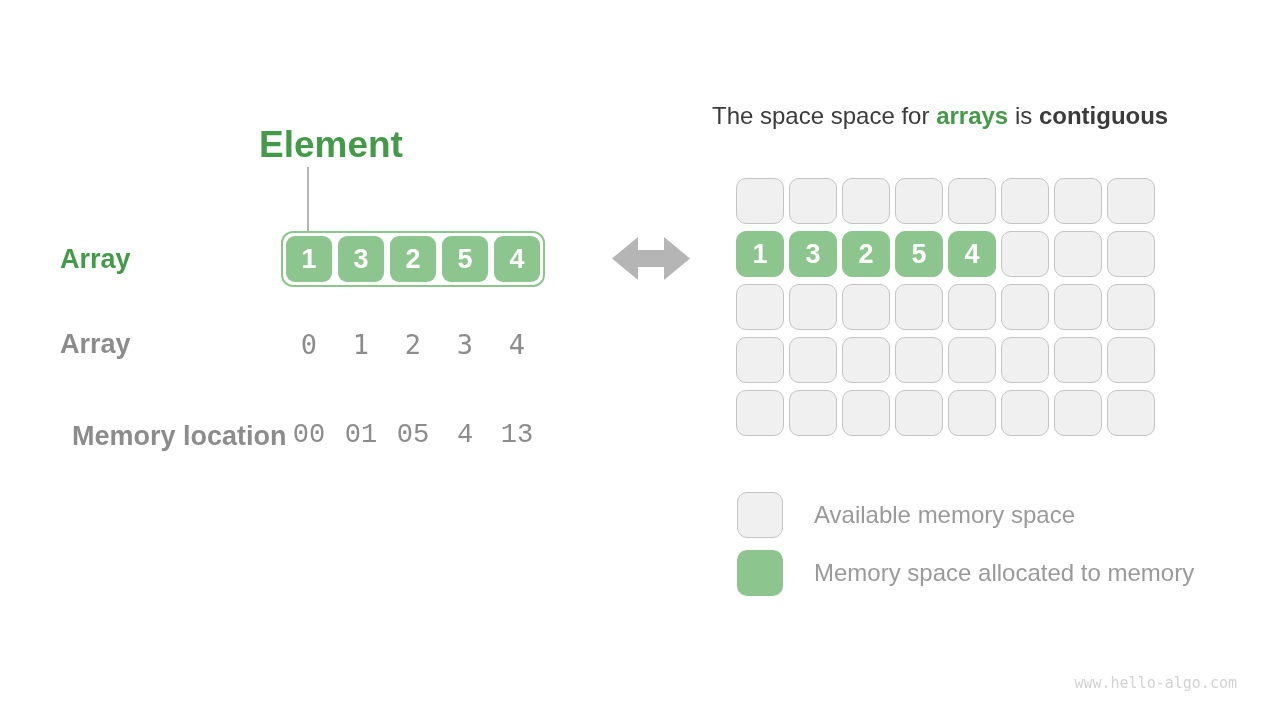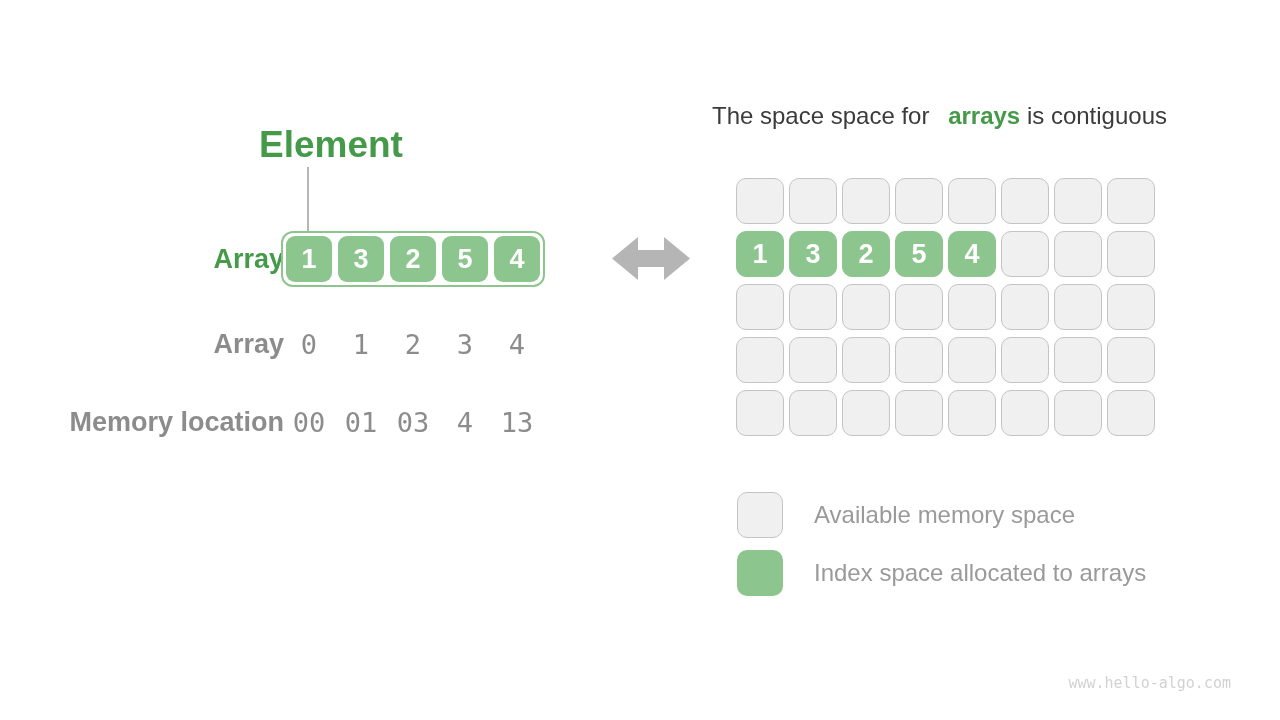--- a/index.html
+++ b/index.html
@@ -15,60 +15,60 @@
   .element-label {
     left:259px; top:129px; width:100px;
     text-align:center; font-size:37px; font-weight:700;
     color:var(--green-text); line-height:32px;
   }
   .element-line {
     left:307px; top:167px; width:2px; height:64px;
     background:var(--line-gray);
   }
   .side-label {
-    left:60px; width:224px; text-align:right;
+    left:60px; width:224px; text-align:left;
     font-size:27px; font-weight:700; line-height:28px;
   }
   .array-label  { top:245px; color:var(--green-text); }
   .index-label  { top:330px; color:var(--gray-text); }
-  .memory-label { top:408px; color:var(--gray-text); }
+  .memory-label { top:422px; color:var(--gray-text);margin-left:12px; }
 
   .array-container {
     left:281px; top:231px;
     display:flex; gap:6px; padding:3px;
     border:2px solid var(--green-fill); border-radius:12px;
     background:#ffffff;
   }
   .acell {
     width:46px; height:46px; border-radius:9px;
     background:var(--green-fill);
     color:#ffffff; font-size:27px; font-weight:700;
     display:flex; align-items:center; justify-content:center;
   }
 
   .digit-row {
     left:286px; display:flex; gap:6px; height:46px; align-items:center;
     font-family:"DejaVu Sans Mono", monospace;
     font-size:27px; color:var(--gray-text);
   }
   .index-row  { top:321px; }
-  .memory-row { top:399px; }
+  .memory-row { top:412px;font-family:Liberation Mono, monospace; }
   .slot { width:46px; text-align:center; }
 
   
   .arrow { left:612px; top:237px; }
 
   
   .title {
     left:712px; top:101px; width:520px;
     font-size:24px; line-height:30px; color:var(--dark-text);
     white-space:nowrap;
   }
-  .title .green { color:var(--green-text); font-weight:700;margin-left:12px; }
-  .title .bold  { font-weight:400; }
+  .title .green { color:var(--green-text); font-weight:700; }
+  .title .bold  { font-weight:700; }
 
   .grid {
     left:736px; top:178px;
     display:grid; grid-template-columns:repeat(8, 48px);
     grid-auto-rows:46px; gap:7px 5px;
   }
   .mcell {
     background:var(--cell-fill);
     border:1.5px solid var(--cell-border);
     border-radius:10px; box-sizing:border-box;
@@ -80,21 +80,21 @@
   }
 
   .legend { left:737px; top:492px; display:flex; flex-direction:column; gap:12px; }
   .legend-row { display:flex; align-items:center; gap:31px; }
   .swatch { width:46px; height:46px; border-radius:10px; box-sizing:border-box; }
   .swatch.available { background:var(--cell-fill); border:1.5px solid var(--cell-border); }
   .swatch.allocated { background:var(--green-fill); }
   .legend-label { font-size:24px; color:var(--legend-text); white-space:nowrap; }
 
   .watermark {
-    right:49px; top:674px;
+    right:43px; top:674px;
     font-family:"DejaVu Sans Mono", monospace;
     font-size:15px; color:var(--watermark-text);text-align:right;
   }
 </style>
 </head>
 <body style="--green-text: #449a49; --green-fill: #8dc58f; --cell-fill: #f0f0f0; --cell-border: #c4c4c4; --gray-text: #8c8c8c; --legend-text: #9a9a9a; --dark-text: #3b3b3b; --arrow: #b5b5b5; --line-gray: #b5b5b5; --watermark-text: #d2d2d2;">
 
 <div class="abs element-label">Element</div>
 <div class="abs element-line"></div>
 
@@ -113,21 +113,21 @@
     <div class="slot">1</div>
     <div class="slot">2</div>
     <div class="slot">3</div>
     <div class="slot">4</div>
   </div>
 
 <div class="abs side-label memory-label">Memory location</div>
 <div class="abs digit-row memory-row">
     <div class="slot">00</div>
     <div class="slot">01</div>
-    <div class="slot">03</div>
+    <div class="slot">05</div>
     <div class="slot">4</div>
     <div class="slot">13</div>
   </div>
 
 <svg class="abs arrow" width="78" height="43" viewBox="0 0 78 43">
   <polygon points="0,21.5 26,0 26,13 52,13 52,0 78,21.5 52,43 52,30 26,30 26,43" fill="#b5b5b5"></polygon>
 </svg>
 
 <div class="abs title">
   <span>The space space for</span>
@@ -179,17 +179,17 @@
     <div class="mcell"></div>
   </div>
 
 <div class="abs legend">
     <div class="legend-row">
       <div class="swatch available"></div>
       <span class="legend-label">Available memory space</span>
     </div>
     <div class="legend-row">
       <div class="swatch allocated"></div>
-      <span class="legend-label">Index space allocated to arrays</span>
+      <span class="legend-label">Memory space allocated to memory</span>
     </div>
   </div>
 
 <div class="abs watermark">www.hello-algo.com</div>
 
 </body></html>

